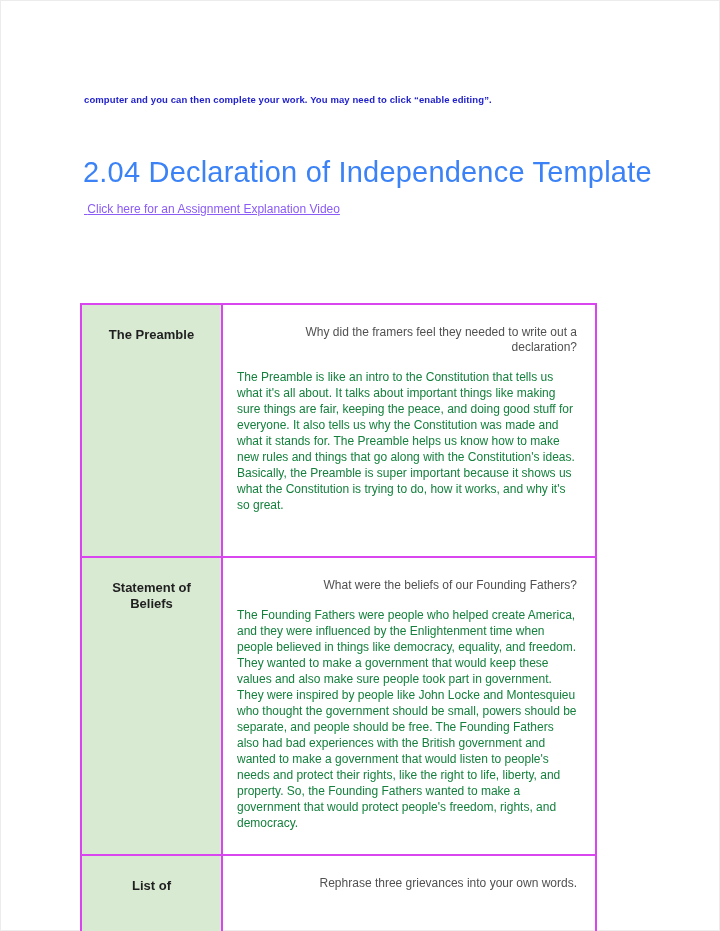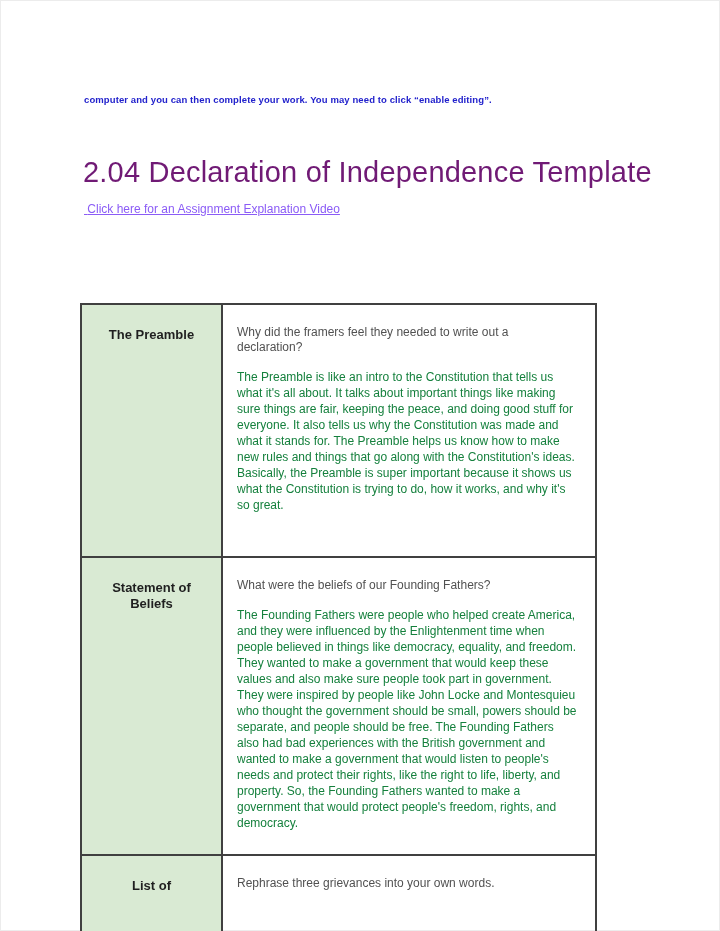--- a/index.html
+++ b/index.html
@@ -29,21 +29,21 @@
     letter-spacing: 0.1px;
   }
   .notice-line { white-space: pre-wrap; }
   .doc-title {
     position: absolute;
     left: 83px;
     top: 156px;
     width: 600px;
     font-size: 29px;
     font-weight: 400;
-    color: #701a75;
+    color: #3b82f6;
     letter-spacing: 0.2px;
   }
   .video-link {
     position: absolute;
     left: 84px;
     top: 202px;
     font-size: 12px;
     color: #8b5cf6;
     text-decoration: underline;
     white-space: pre-wrap;
@@ -60,40 +60,41 @@
   }
   table.doc-table {
     position: absolute;
     left: 80px;
     top: 303px;
     width: 517px;
     border-collapse: collapse;
     table-layout: fixed;
   }
   table.doc-table td {
-    border: 2px solid #404040;
+    border: 2px solid #d946ef;
     vertical-align: top;
   }
   td.label-cell {
     width: 123px;
     background: #d9ead3;
     font-weight: bold;
     font-size: 13px;
     line-height: 16px;
     color: #1f1f1f;
     text-align: center;
     padding: 22px 8px 8px 8px;
   }
   td.content-cell {
     padding: 20px 18px 12px 14px;
     font-size: 12px;
   }
   .question {
     color: #515151;
     line-height: 15px;
+    text-align: right;
   }
   .answer {
     color: #15803d;
     line-height: 16px;
     margin-top: 14px;
   }
   tr.row-1 td { height: 219px; }
   tr.row-2 td { height: 264px; }
   tr.row-3 td { height: 58px; }
 </style>

